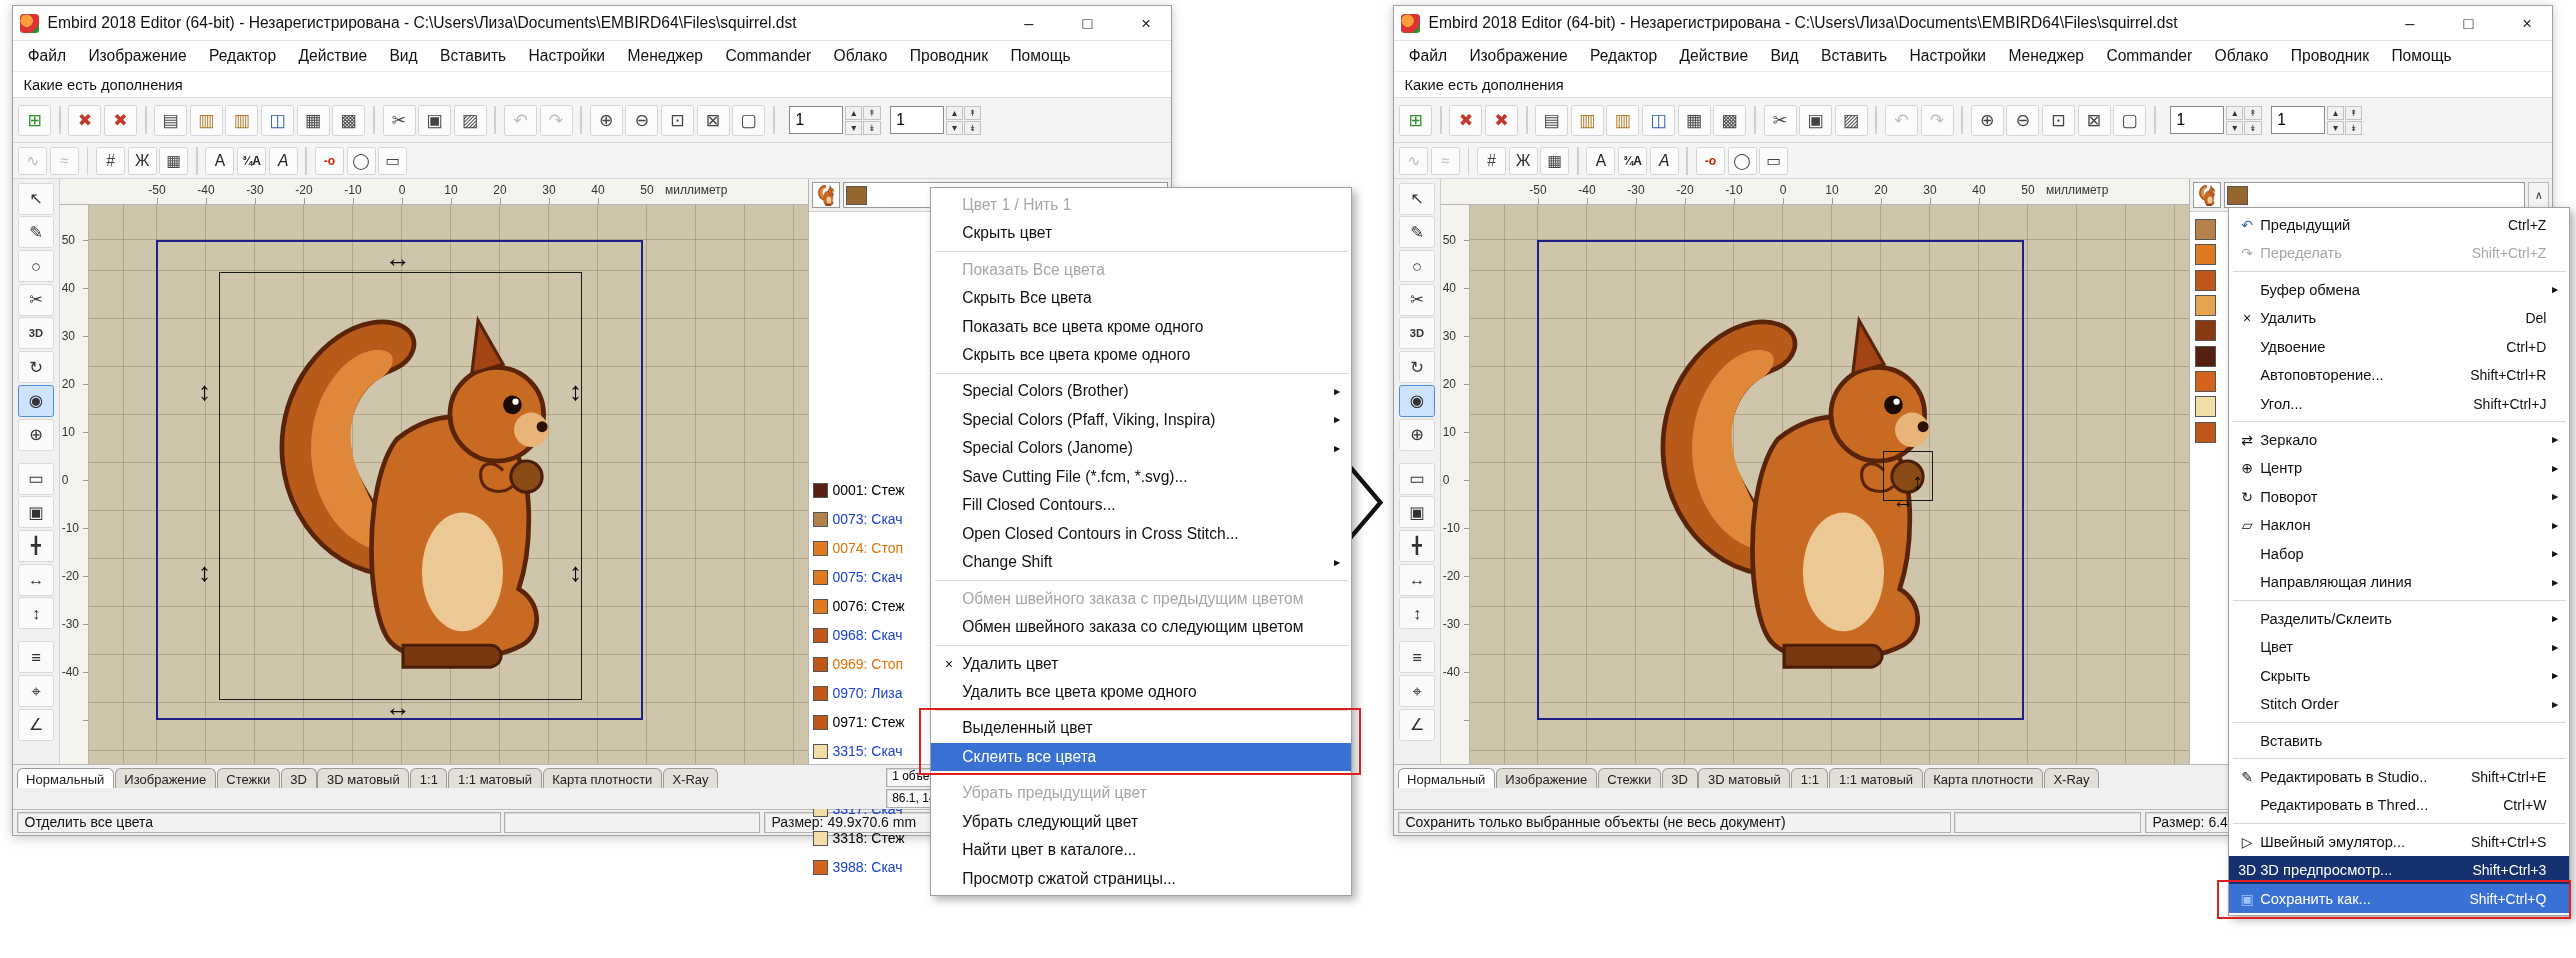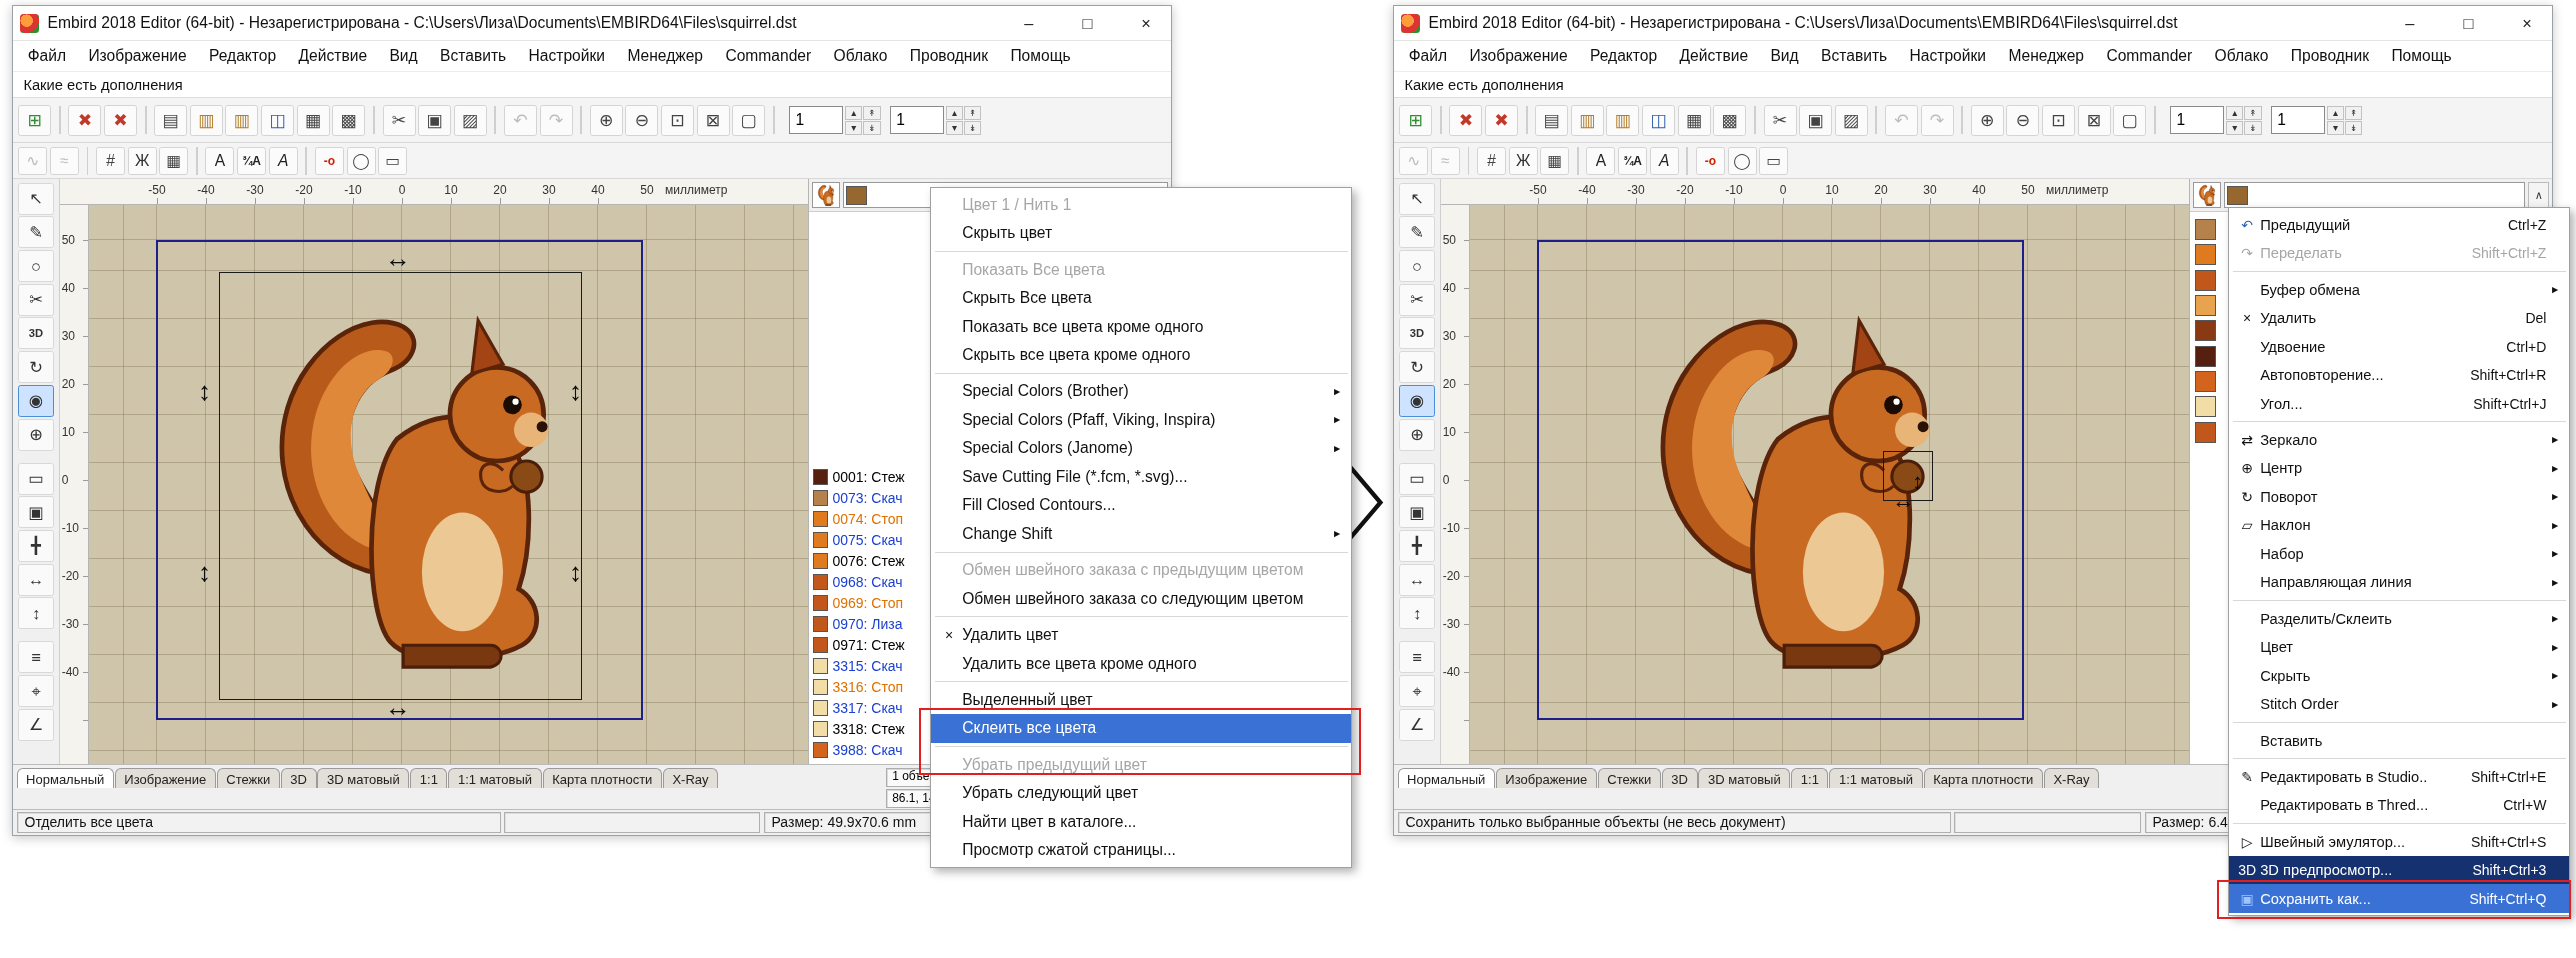--- a/index.html
+++ b/index.html
@@ -90,21 +90,21 @@
   .panel-top { height:33px; display:flex; align-items:center; gap:3.5px; padding:2.6px;
                background:#f0f0f0; border-bottom:0.9px solid #ccc; }
   .panel-thumb { width:28px; height:26px; border:0.9px solid #999; background:#fff;
                  display:flex; align-items:center; justify-content:center; }
   .panel-strip { flex:1; height:26px; border:0.9px solid #999; background:#fff;
                  display:flex; align-items:center; padding:1.7px; }
   .cur-color { width:21px; height:19px; border:0.9px solid #555; }
   .panel-caret { width:21px; height:26px; border:0.9px solid #bbb; background:#f4f4f4;
                  display:flex; align-items:center; justify-content:center; font-size:11.2px; color:#333;}
   .color-list { position:absolute; left:3.5px; top:290px; width:173px; }
-  .cl-item { height:21px; display:flex; align-items:flex-start; gap:4.3px; }
+  .cl-item { height:21px; display:flex; align-items:flex-end; gap:4.3px;margin-top:8px; }
   .cl-sq { width:15.6px; height:15.6px; border:0.9px solid #555; flex:0 0 auto; }
   .cl-label { font-size:14px; white-space:nowrap; color:#000; }
   .cl-label.jump { color:#1a3fd1; }
   .cl-label.stop { color:#e07000; }
   .pal-strip { position:absolute; left:5.2px; top:40px; display:flex; flex-direction:column; gap:4.3px; }
   .pal-sq { width:21px; height:21px; border:0.9px solid #555; }
 
   
   .tabsrow { height:24px; background:#f0f0f0; border-top:0.9px solid #bbb; display:flex;
              align-items:flex-end; padding-left:3.5px; position:relative; flex:0 0 auto;}
@@ -741,20 +741,26 @@
         <span class="mi-sub"></span>
       </div>
 
       <div class="mi">
         <span class="mi-ico"></span>
         <span class="mi-label">Fill Closed Contours...</span>
         <span class="mi-short"></span>
         <span class="mi-sub"></span>
       </div>
 
+      <div class="mi">
+        <span class="mi-ico"></span>
+        <span class="mi-label">Open Closed Contours in Cross Stitch...</span>
+        <span class="mi-short"></span>
+        <span class="mi-sub"></span>
+      </div>
 
       <div class="mi">
         <span class="mi-ico"></span>
         <span class="mi-label">Change Shift</span>
         <span class="mi-short"></span>
         <span class="mi-sub">►</span>
       </div>
 
       <div class="mi sep">
         

